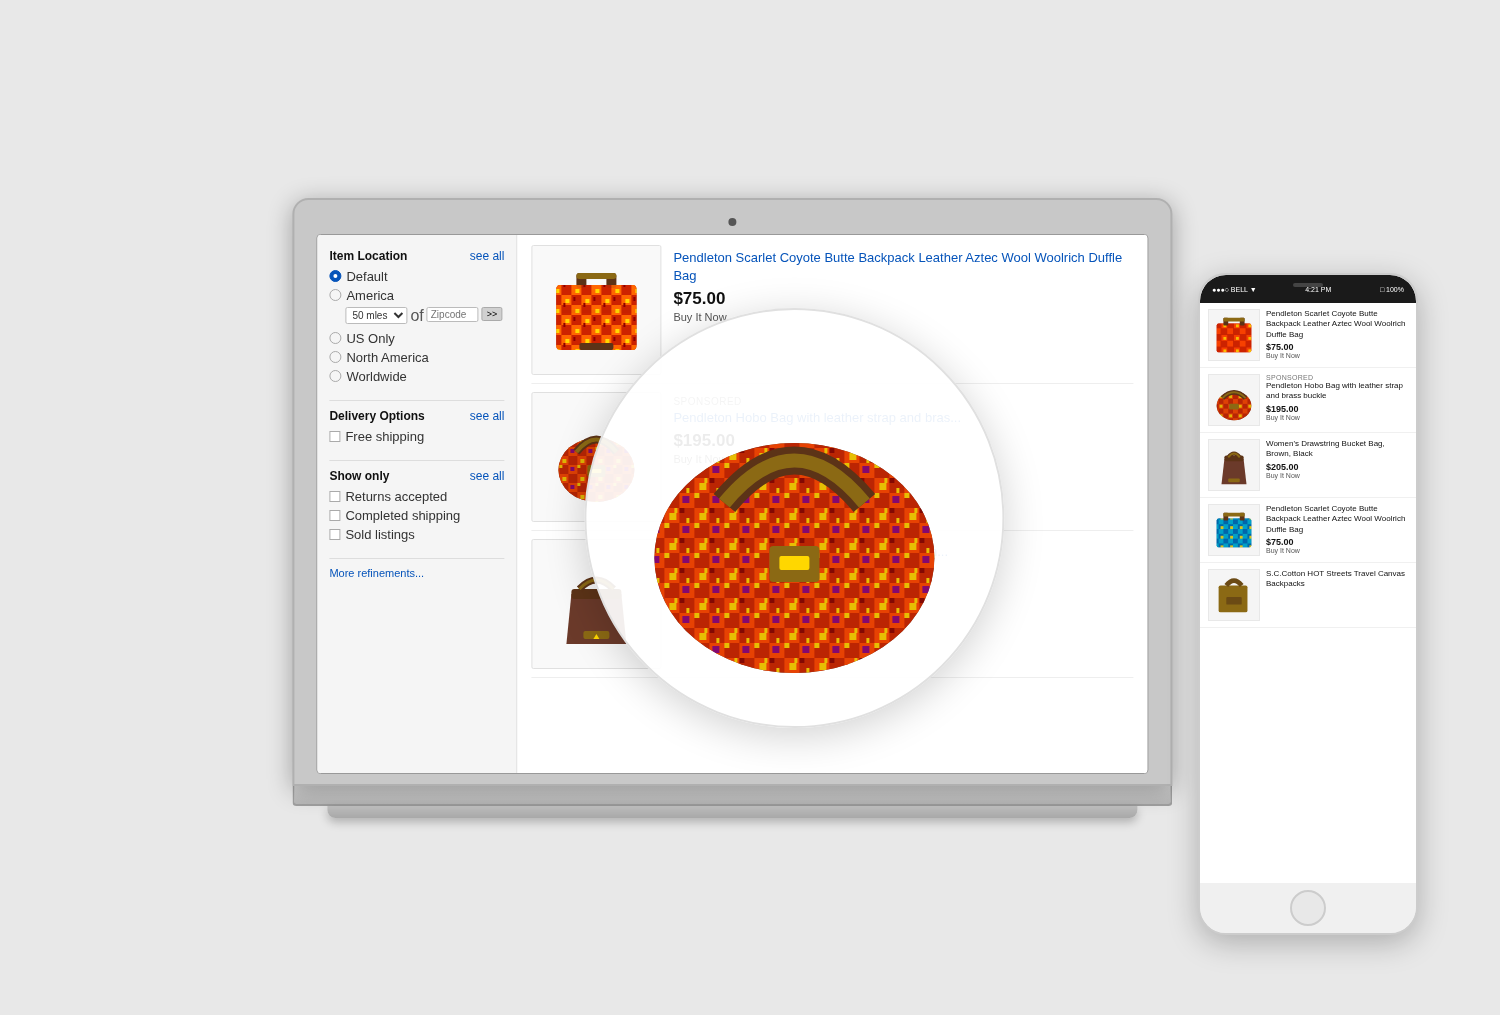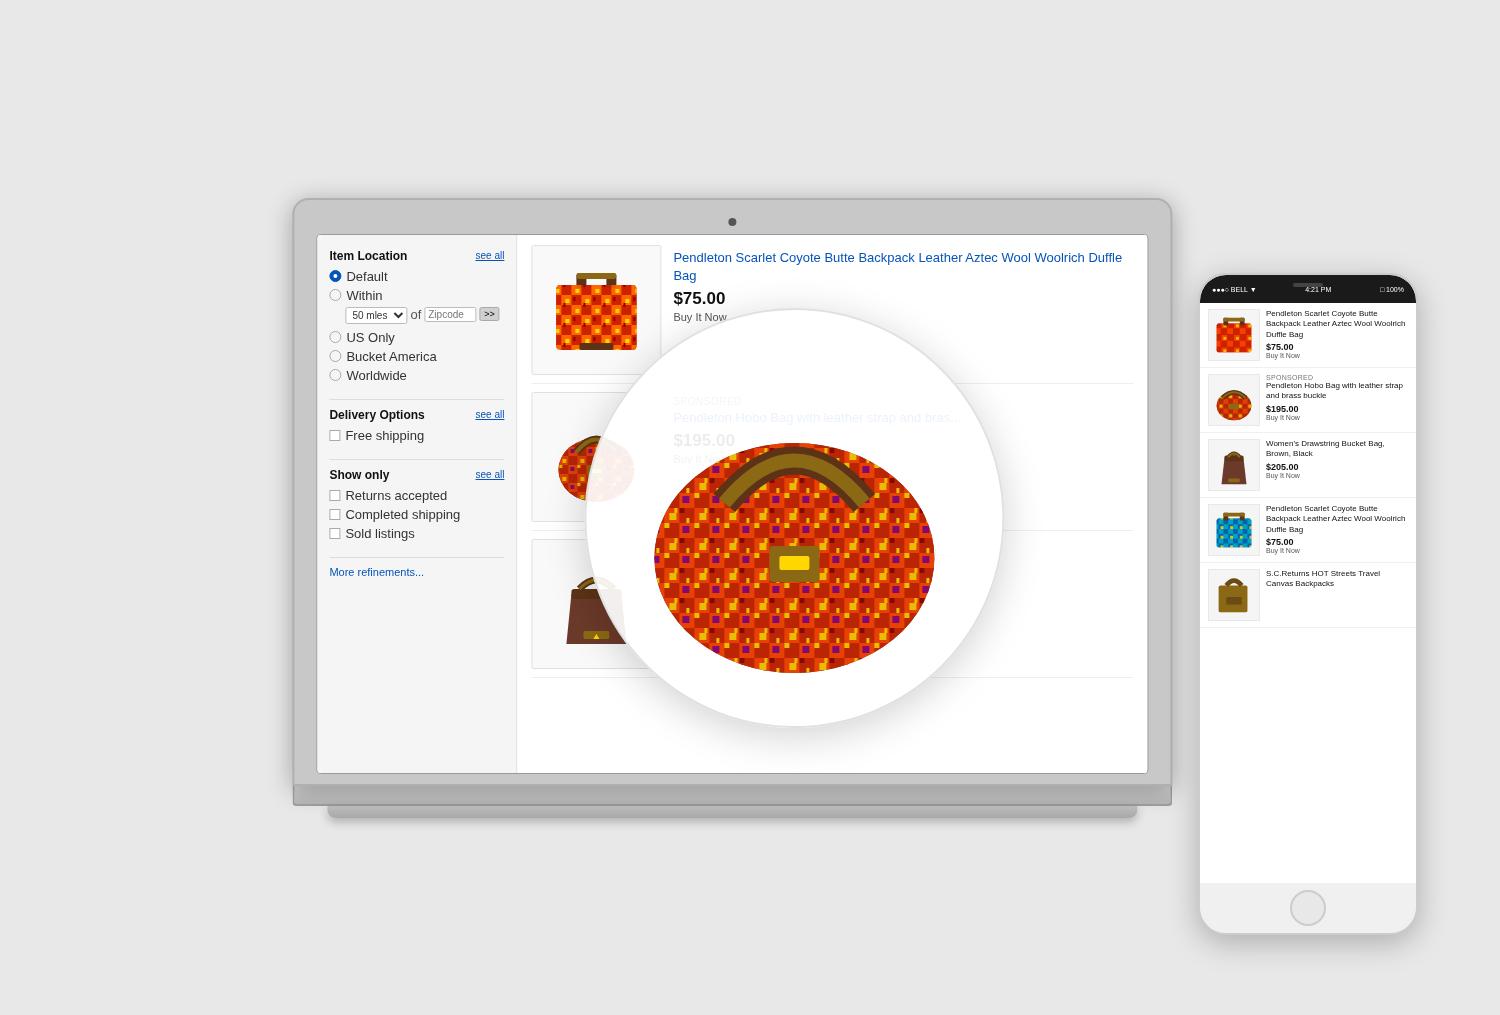--- a/index.html
+++ b/index.html
@@ -101,23 +101,22 @@
     }
 
     .sidebar-section-title {
       font-weight: 700;
       font-size: 12px;
       color: #111;
     }
 
     .sidebar-see-all {
       color: #0654ba;
-      font-size: 10px;
+      font-size: 12px;
       cursor: pointer;
-      text-decoration: underline;
     }
 
     .radio-group, .checkbox-group {
       display: flex;
       flex-direction: column;
       gap: 4px;
     }
 
     .radio-item, .checkbox-item {
       display: flex;
@@ -169,21 +168,21 @@
     .distance-select {
       background: #fff;
       border: 1px solid #bbb;
       border-radius: 2px;
       padding: 1px 2px;
       font-size: 10px;
       color: #333;
     }
 
     .distance-of {
-      font-size: 13px;
+      font-size: 16px;
       color: #555;
     }
 
     .zipcode-input {
       background: #fff;
       border: 1px solid #bbb;
       border-radius: 2px;
       padding: 1px 3px;
       font-size: 10px;
       color: #555;
@@ -445,39 +444,39 @@
               <span class="sidebar-section-title">Item Location</span>
               <span class="sidebar-see-all">see all</span>
             </div>
             <div class="radio-group">
               <div class="radio-item">
                 <div class="radio-dot selected"></div>
                 <span>Default</span>
               </div>
               <div class="radio-item">
                 <div class="radio-dot"></div>
-                <span>Within</span>
+                <span>America</span>
               </div>
             </div>
             <div class="distance-row">
               <select class="distance-select">
                 <option>50 mles</option>
               </select>
               <span class="distance-of">of</span>
               <input class="zipcode-input" type="text" placeholder="Zipcode" style="">
               <button class="go-btn">&gt;&gt;</button>
             </div>
             <div class="radio-group">
               <div class="radio-item">
                 <div class="radio-dot"></div>
                 <span>US Only</span>
               </div>
               <div class="radio-item">
                 <div class="radio-dot"></div>
-                <span>Bucket America</span>
+                <span>North America</span>
               </div>
               <div class="radio-item">
                 <div class="radio-dot"></div>
                 <span>Worldwide</span>
               </div>
             </div>
           </div>
 
           <div class="divider"></div>
 
@@ -753,21 +752,21 @@
 
       <div class="phone-item">
         <div class="phone-item-img">
           <svg viewBox="0 0 52 52" width="52" height="52" xmlns="http://www.w3.org/2000/svg">
             <rect x="10" y="16" width="30" height="28" rx="2" fill="#8B6914"></rect>
             <path d="M18 16 Q26 6 34 16" stroke="#6B4A14" stroke-width="5" fill="none"></path>
             <rect x="18" y="28" width="16" height="8" rx="1" fill="#6B4A14"></rect>
           </svg>
         </div>
         <div class="phone-item-info">
-          <div class="phone-item-title">S.C.Returns HOT Streets Travel Canvas Backpacks</div>
+          <div class="phone-item-title">S.C.Cotton HOT Streets Travel Canvas Backpacks</div>
         </div>
       </div>
 
     </div>
 
     <div class="phone-bottom">
       <div class="phone-home-btn"></div>
     </div>
   </div>
 

